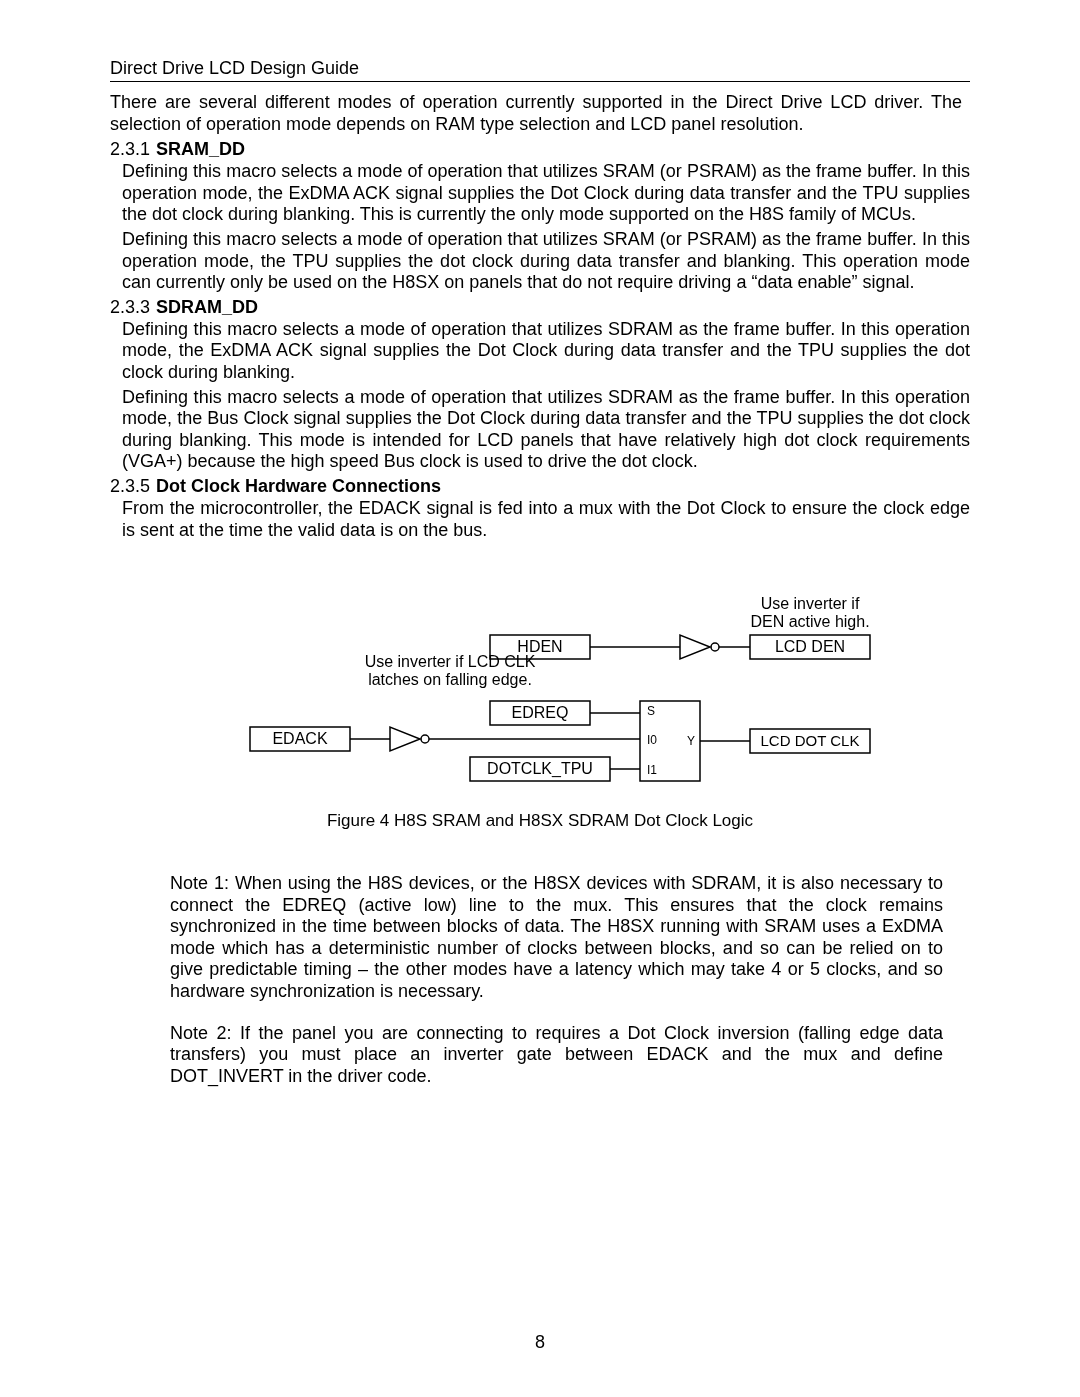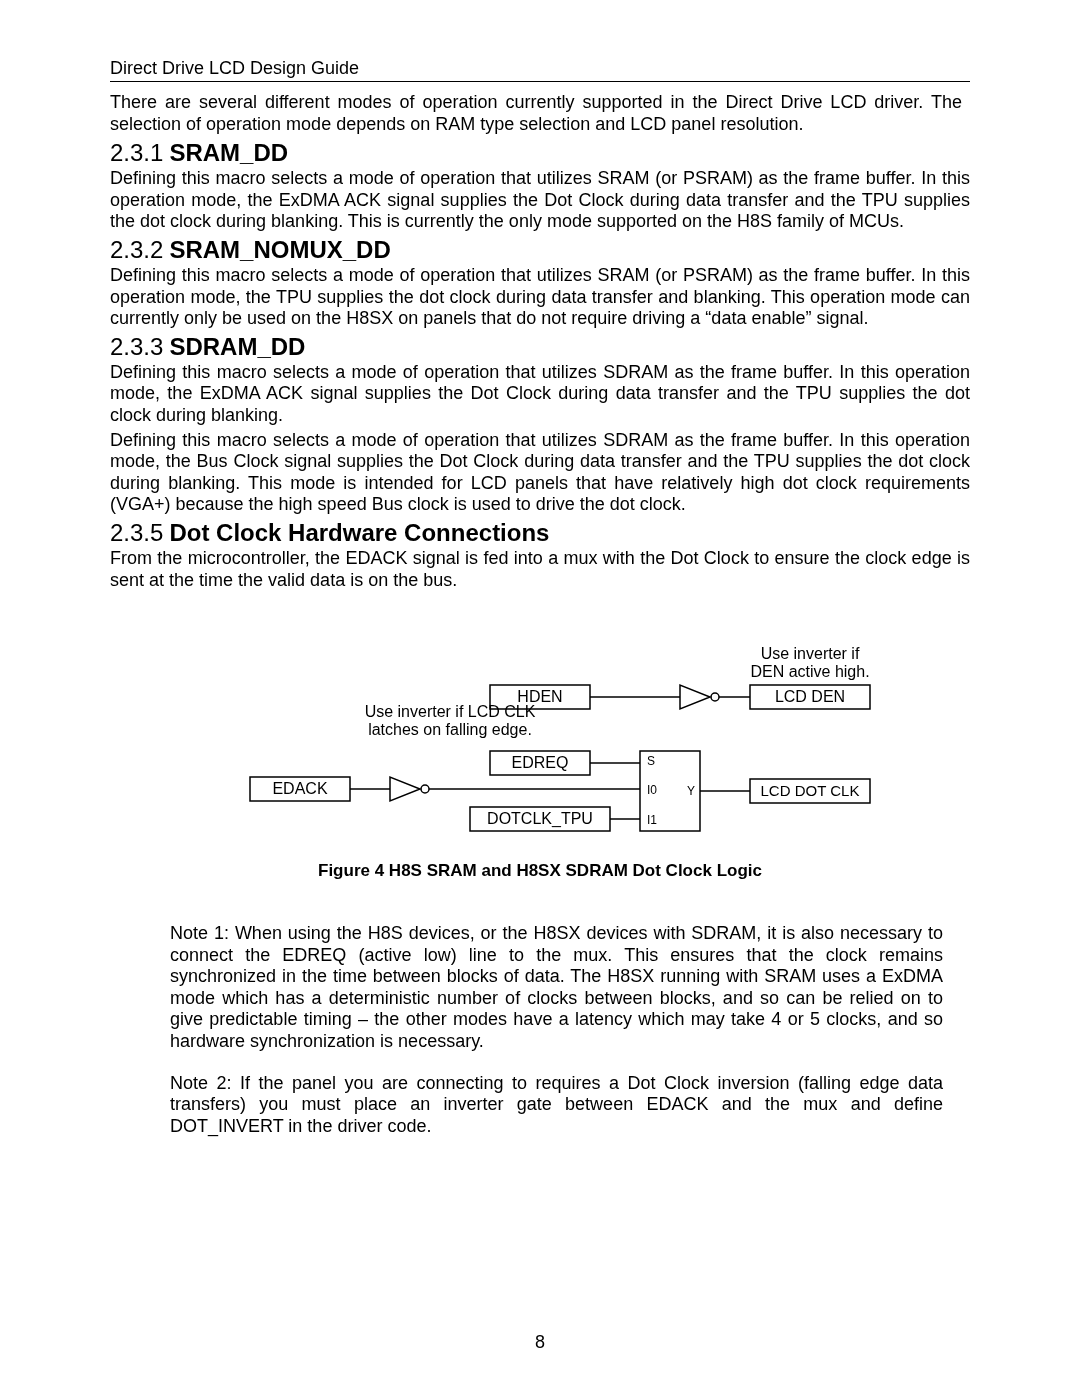--- a/index.html
+++ b/index.html
@@ -31,40 +31,40 @@
     margin: 6px 0 4px 0;
   }
   .h1 .num { margin-right: 18px; }
   .intro {
     font-size: 18px;
     text-align: justify;
     line-height: 1.2;
     margin: 0 8px 4px 0;
   }
   .subhead {
-    font-size: 24px;
+    font-size: 18px;
     margin: 2px 0 1px 0;
   }
   .subhead .snum { }
   .subhead .stitle { font-weight: bold; margin-left: 6px; }
   .body {
     font-size: 18px;
     text-align: justify;
     line-height: 1.2;
-    margin: 0 0 3px 0;
+    margin: 0 0 3px 12px;
   }
   .diagram-wrap {
     margin-top: 48px;
     display: flex;
     justify-content: center;
   }
   .caption {
     text-align: center;
     font-size: 17px;
-    font-weight: bold;
+    font-weight: normal;
     margin-top: 12px;
   }
   .notes {
     margin: 42px 27px 0 60px;
   }
   .note {
     font-size: 18px;
     text-align: justify;
     line-height: 1.2;
     margin-bottom: 20px;
@@ -87,23 +87,20 @@
   <div class="header-line">Direct Drive LCD Design Guide</div>
   <hr class="hr">
 
   <p class="intro">There are several different modes of operation currently supported in the Direct Drive LCD driver. The selection of operation mode depends on RAM type selection and LCD panel resolution.</p>
 
   <div class="subhead">
     <span class="snum">2.3.1</span><span class="stitle">SRAM_DD</span>
   </div>
   <p class="body">Defining this macro selects a mode of operation that utilizes SRAM (or PSRAM) as the frame buffer. In this operation mode, the ExDMA ACK signal supplies the Dot Clock during data transfer and the TPU supplies the dot clock during blanking. This is currently the only mode supported on the H8S family of MCUs.</p>
 
-  <div class="subhead">
-    <span class="snum">2.3.2</span><span class="stitle">SRAM_NOMUX_DD</span>
-  </div>
   <p class="body">Defining this macro selects a mode of operation that utilizes SRAM (or PSRAM) as the frame buffer. In this operation mode, the TPU supplies the dot clock during data transfer and blanking. This operation mode can currently only be used on the H8SX on panels that do not require driving a “data enable” signal.</p>
 
   <div class="subhead">
     <span class="snum">2.3.3</span><span class="stitle">SDRAM_DD</span>
   </div>
   <p class="body">Defining this macro selects a mode of operation that utilizes SDRAM as the frame buffer. In this operation mode, the ExDMA ACK signal supplies the Dot Clock during data transfer and the TPU supplies the dot clock during blanking.</p>
 
   <p class="body">Defining this macro selects a mode of operation that utilizes SDRAM as the frame buffer. In this operation mode, the Bus Clock signal supplies the Dot Clock during data transfer and the TPU supplies the dot clock during blanking. This mode is intended for LCD panels that have relatively high dot clock requirements (VGA+) because the high speed Bus clock is used to drive the dot clock.</p>
 
   <div class="subhead">

